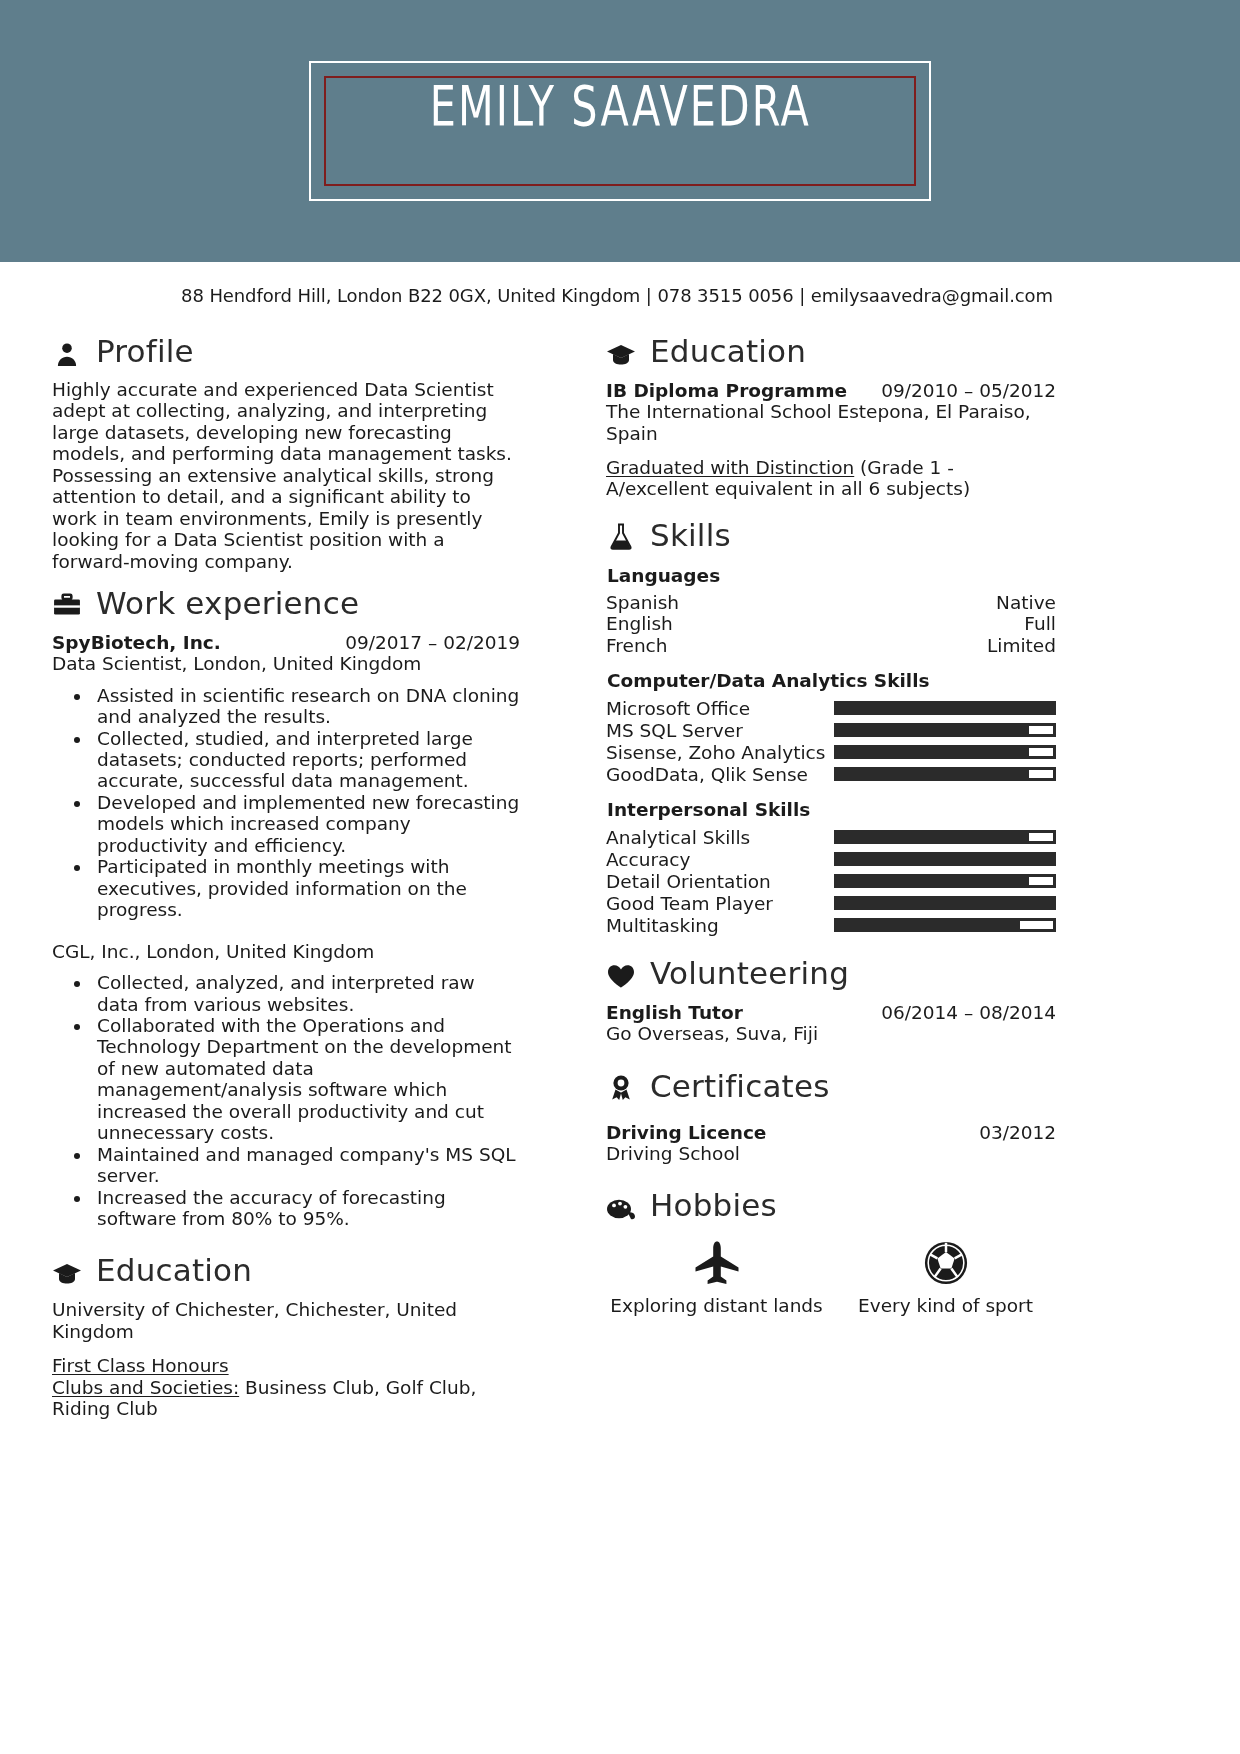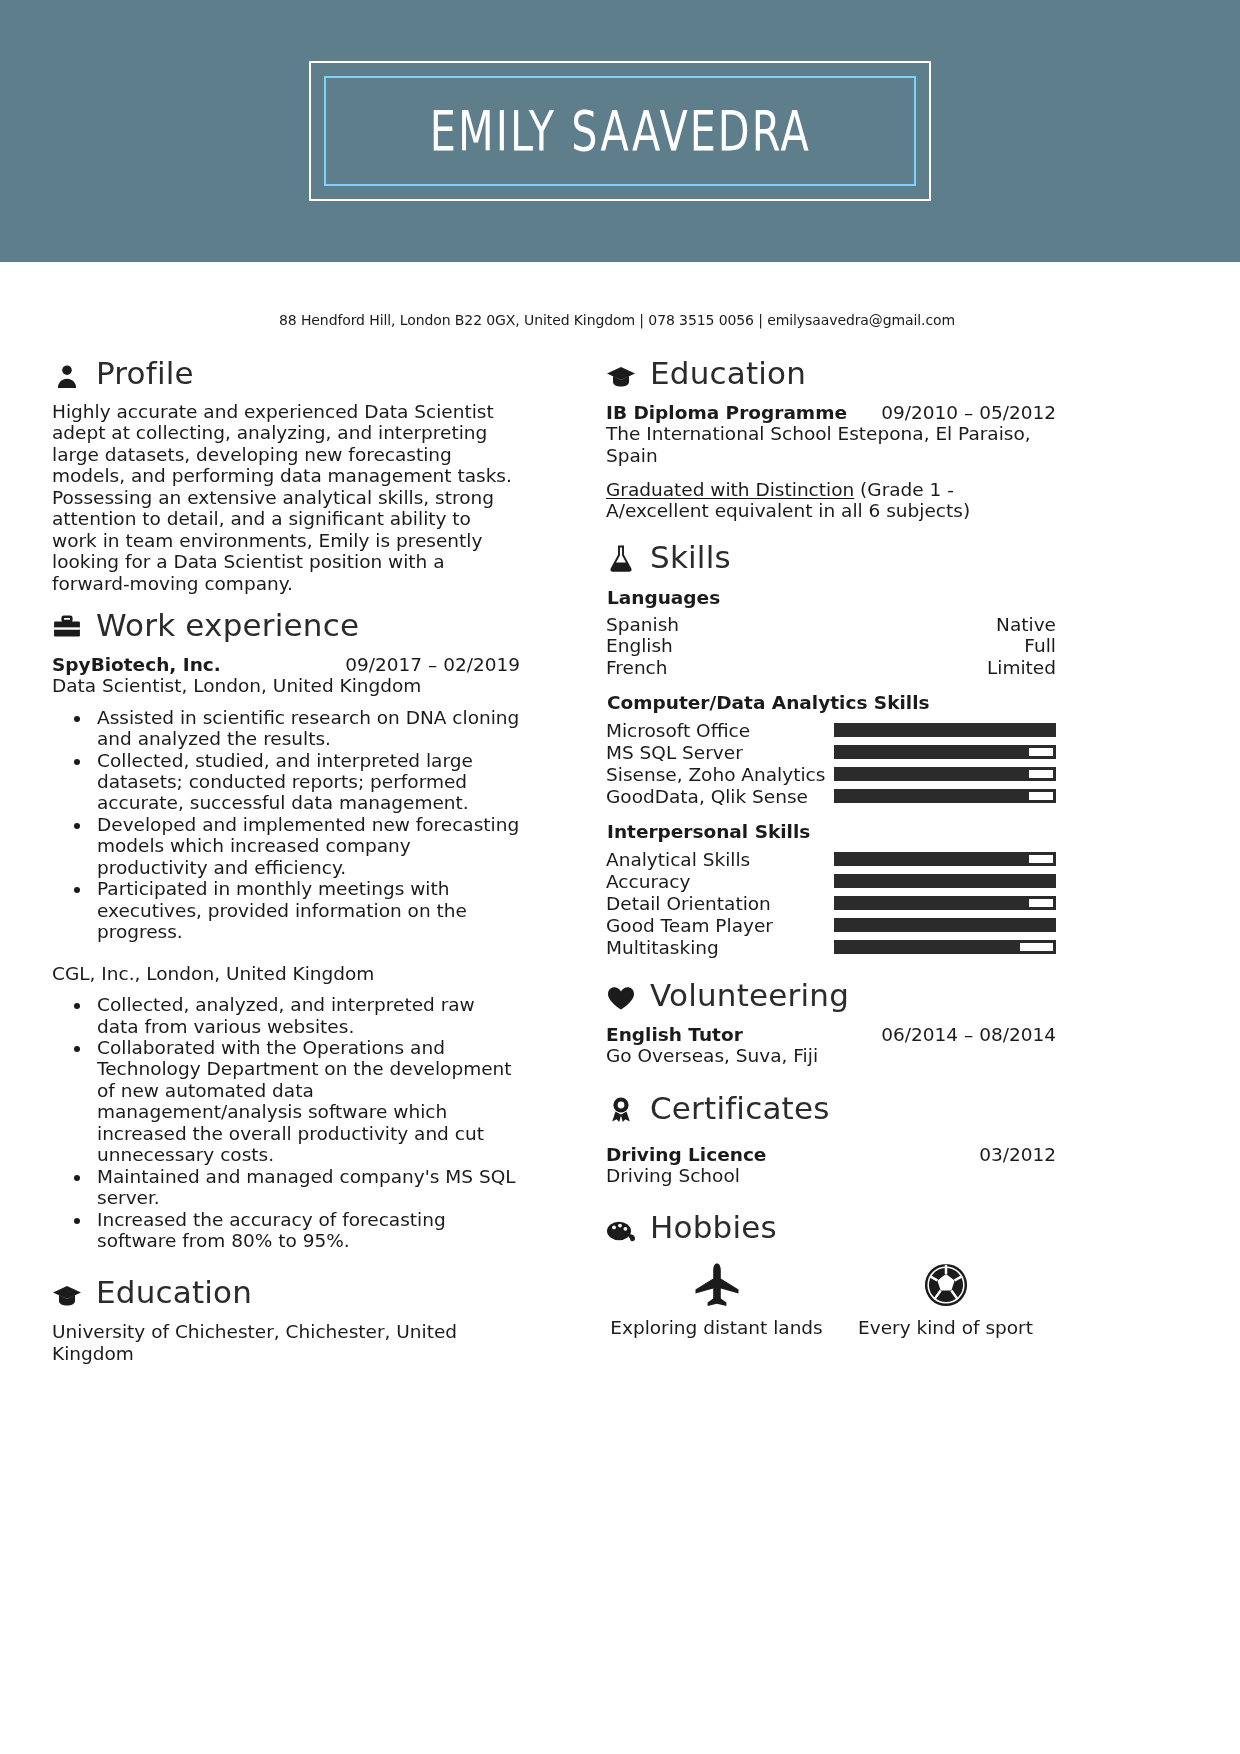--- a/index.html
+++ b/index.html
@@ -25,46 +25,45 @@
   .name-outer-frame {
     border: 2px solid #ffffff;
     padding: 13px;
     width: 622px;
     height: 140px;
     display: flex;
     align-items: center;
     justify-content: center;
   }
   .name-inner-frame {
-    border: 2px solid #7dd3fc;
+    border: 2px solid #7f1d1d;
     width: 100%;
     height: 100%;
     display: flex;
-    align-items: center;
+    align-items: flex-start;
     justify-content: center;
   }
   .full-name {
     color: #ffffff;
     font-size: 56px;
     letter-spacing: 2.5px;
     font-weight: 400;
     line-height: 1;
     white-space: nowrap;
     font-family: "DejaVu Sans Condensed", "Liberation Sans Narrow", "Liberation Sans", sans-serif;
     transform: scaleX(0.82);
   }
 
   
   .contact-line {
     text-align: center;
-    font-size: 14px;
+    font-size: 18px;
     padding: 23px 6px 14px 0;
     color: #1b1b1b;
     letter-spacing: -0.1px;
-    margin-top: 27px;
   }
 
   
   .columns {
     display: flex;
     padding: 0 52px 0 52px;
     gap: 0px;
   }
   .col-left { width: 502px; padding-right: 34px; }
   .col-right { width: 502px; padding-left: 52px; }
@@ -258,20 +257,24 @@
         <svg width="30" height="24" viewBox="0 0 30 24">
             <path d="M15 2 L29 8.5 L15 15 L1 8.5 Z" fill="#1b1b1b"></path>
             <path d="M7 11 L7 17 C7 20 11 21.6 15 21.6 C19 21.6 23 20 23 17 L23 11 L15 15 Z" fill="#1b1b1b"></path>
           </svg>
       </span>
       <span class="sh-title">Education</span>
     </div>
 
     <div class="entry">
       <div class="entry-sub">University of Chichester, Chichester, United Kingdom</div>
+      <div class="note">
+        <div><span class="uline">First Class Honours</span></div>
+        <div><span class="uline">Clubs and Societies:</span><span> Business Club, Golf Club, Riding Club</span></div>
+      </div>
     </div>
   </div>
 
   <div class="col-right">
 
     <div class="section-head">
       <span class="sh-icon">
         <svg width="30" height="24" viewBox="0 0 30 24">
             <path d="M15 2 L29 8.5 L15 15 L1 8.5 Z" fill="#1b1b1b"></path>
             <path d="M7 11 L7 17 C7 20 11 21.6 15 21.6 C19 21.6 23 20 23 17 L23 11 L15 15 Z" fill="#1b1b1b"></path>

